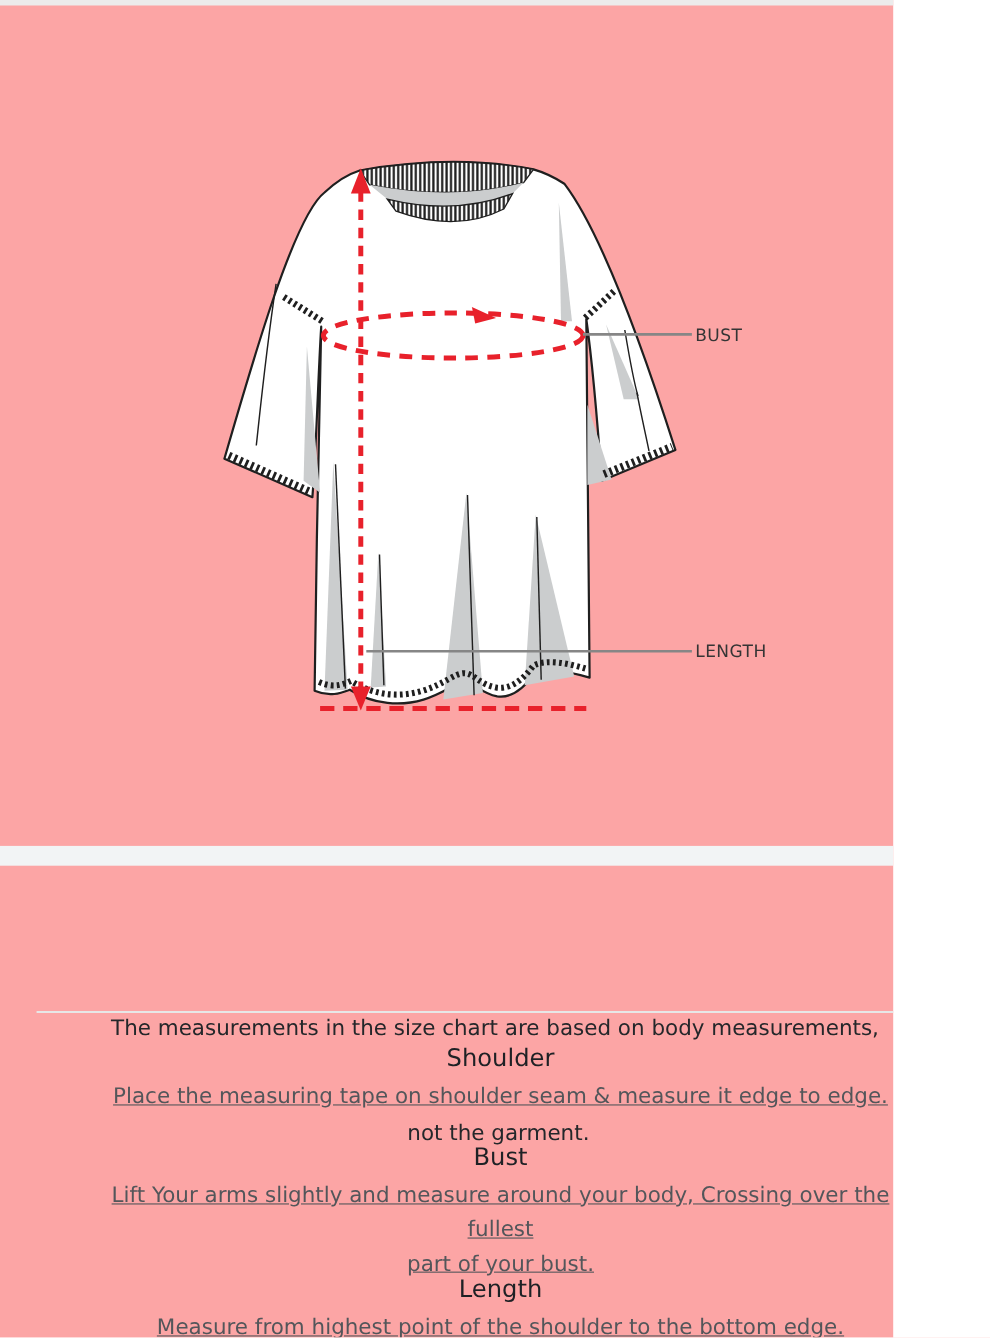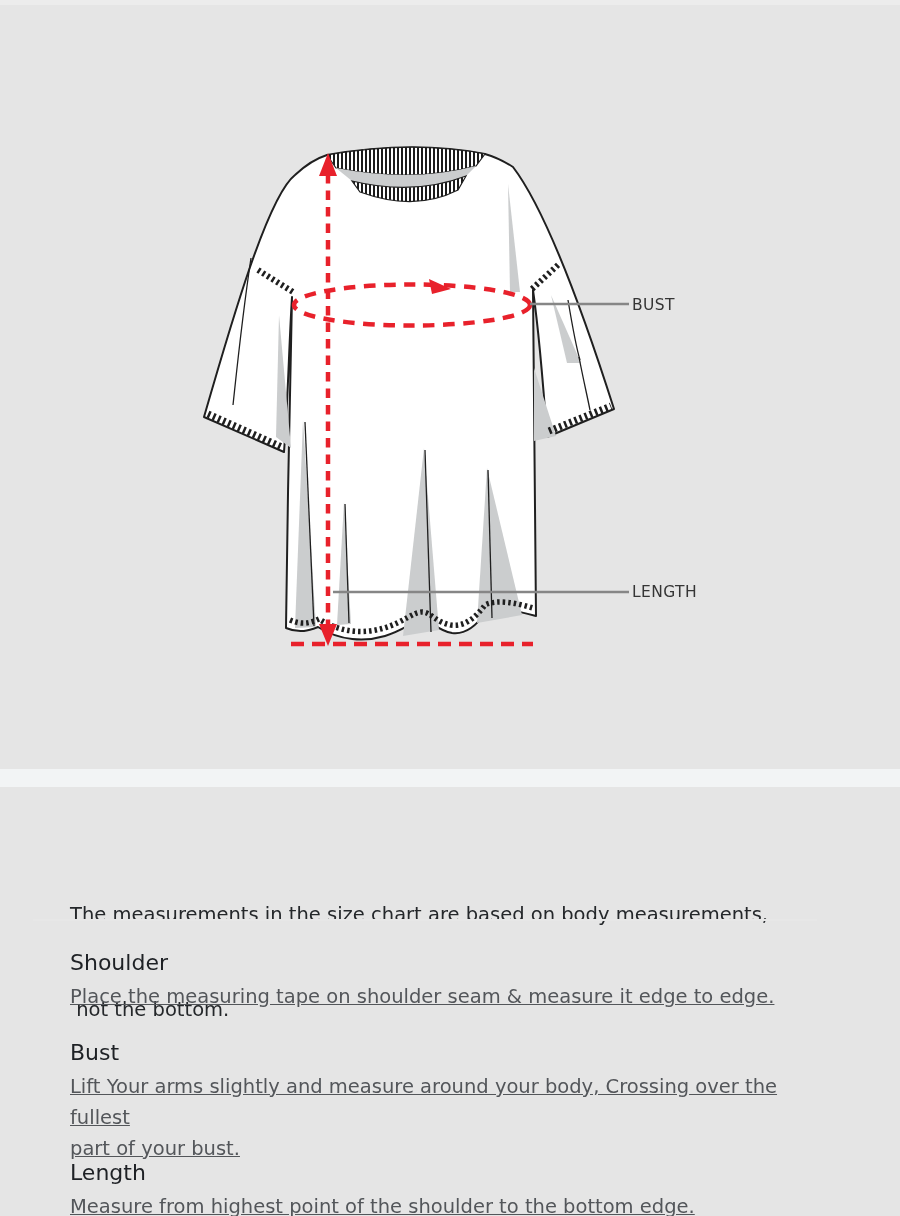--- a/index.html
+++ b/index.html
@@ -1,19 +1,19 @@
 <!DOCTYPE html>
 <html style="--measure-red: #e8212b; --outline: #1f1f1f; --shade: #cbcdce; --leader-line: #868686; --label-text: #353535; --band-bg: #f2f4f5; --top-strip: #ececec; --rule: #e7e7e7; --heading-text: #1e2125; --body-text: #53565a; --note-text: #24272a;"><head>
 <meta charset="utf-8">
 <style>
   * { margin:0; padding:0; box-sizing:border-box; }
   html,body { background:#ffffff; }
   .page {
-    position:relative; width:900px; height:1216px; overflow:hidden;
-    background:#e5e5e5; font-family:"DejaVu Sans", "Liberation Sans", sans-serif;
+    position:relative; width:812px; height:1216px; overflow:hidden;
+    background:#fca5a5; font-family:"DejaVu Sans", "Liberation Sans", sans-serif;text-align:center;
   }
   .top-strip { position:absolute; top:0; left:0; width:900px; height:5px; background:var(--top-strip,#ececec); }
 
   .diagram { position:absolute; top:0; left:0; width:900px; height:760px; }
   .diagram svg { position:absolute; top:0; left:0; }
   .diagram-label {
     position:absolute; font-size:15.5px; letter-spacing:0.4px;
     color:var(--label-text,#353535); line-height:18px; white-space:nowrap;
   }
   .bust-label   { left:632px; top:296px; }
@@ -25,21 +25,21 @@
   .stitch { fill:none; stroke:var(--outline,#1f1f1f); }
   .collar-band { fill:url(#rib); stroke:var(--outline,#1f1f1f); stroke-width:1.2; }
   .collar-sliver { fill:var(--shade,#cbcdce); }
   .red-dash { fill:none; stroke:var(--measure-red,#e8212b); stroke-width:4.5; }
   .red-fill { fill:var(--measure-red,#e8212b); }
   .leader { stroke:var(--leader-line,#868686); stroke-width:2.4; }
 
   .band { position:absolute; top:769px; left:0; width:900px; height:18px; background:var(--band-bg,#f2f4f5); }
 
   .note {
-    position:absolute; top:836px; left:70px; width:760px;
+    position:absolute; top:856px; left:70px; width:760px;
     font-size:19.5px; line-height:31.5px; color:var(--note-text,#24272a); white-space:pre-wrap;
   }
   .rule { position:absolute; top:919px; left:33px; width:784px; height:2px; background:var(--rule,#e7e7e7); border-radius:1px; }
 
   .def { position:absolute; left:70px; width:770px; }
   .sec-shoulder { top:950px; }
   .sec-bust { top:1040px; }
   .sec-length { top:1160px; }
   .def h3 { font-size:22px; line-height:26px; font-weight:400; color:var(--heading-text,#1e2125); }
   .def p  { font-size:19.5px; line-height:31px; margin-top:5px; color:var(--body-text,#53565a); white-space:pre-line;text-decoration:underline; }
@@ -142,21 +142,21 @@
     </svg>
 
     <div class="diagram-label bust-label">BUST</div>
     <div class="diagram-label length-label">LENGTH</div>
   </div>
 
   <div class="band"></div>
 
   <div class="note">
     <div>The measurements in the size chart are based on body measurements,</div>
-    <div> not the bottom.</div>
+    <div> not the garment.</div>
   </div>
 
   <div class="rule"></div>
 
   <section class="def sec-shoulder">
     <h3>Shoulder</h3>
     <p>Place the measuring tape on shoulder seam &amp; measure it edge to edge.</p>
   </section>
 
   <section class="def sec-bust">

